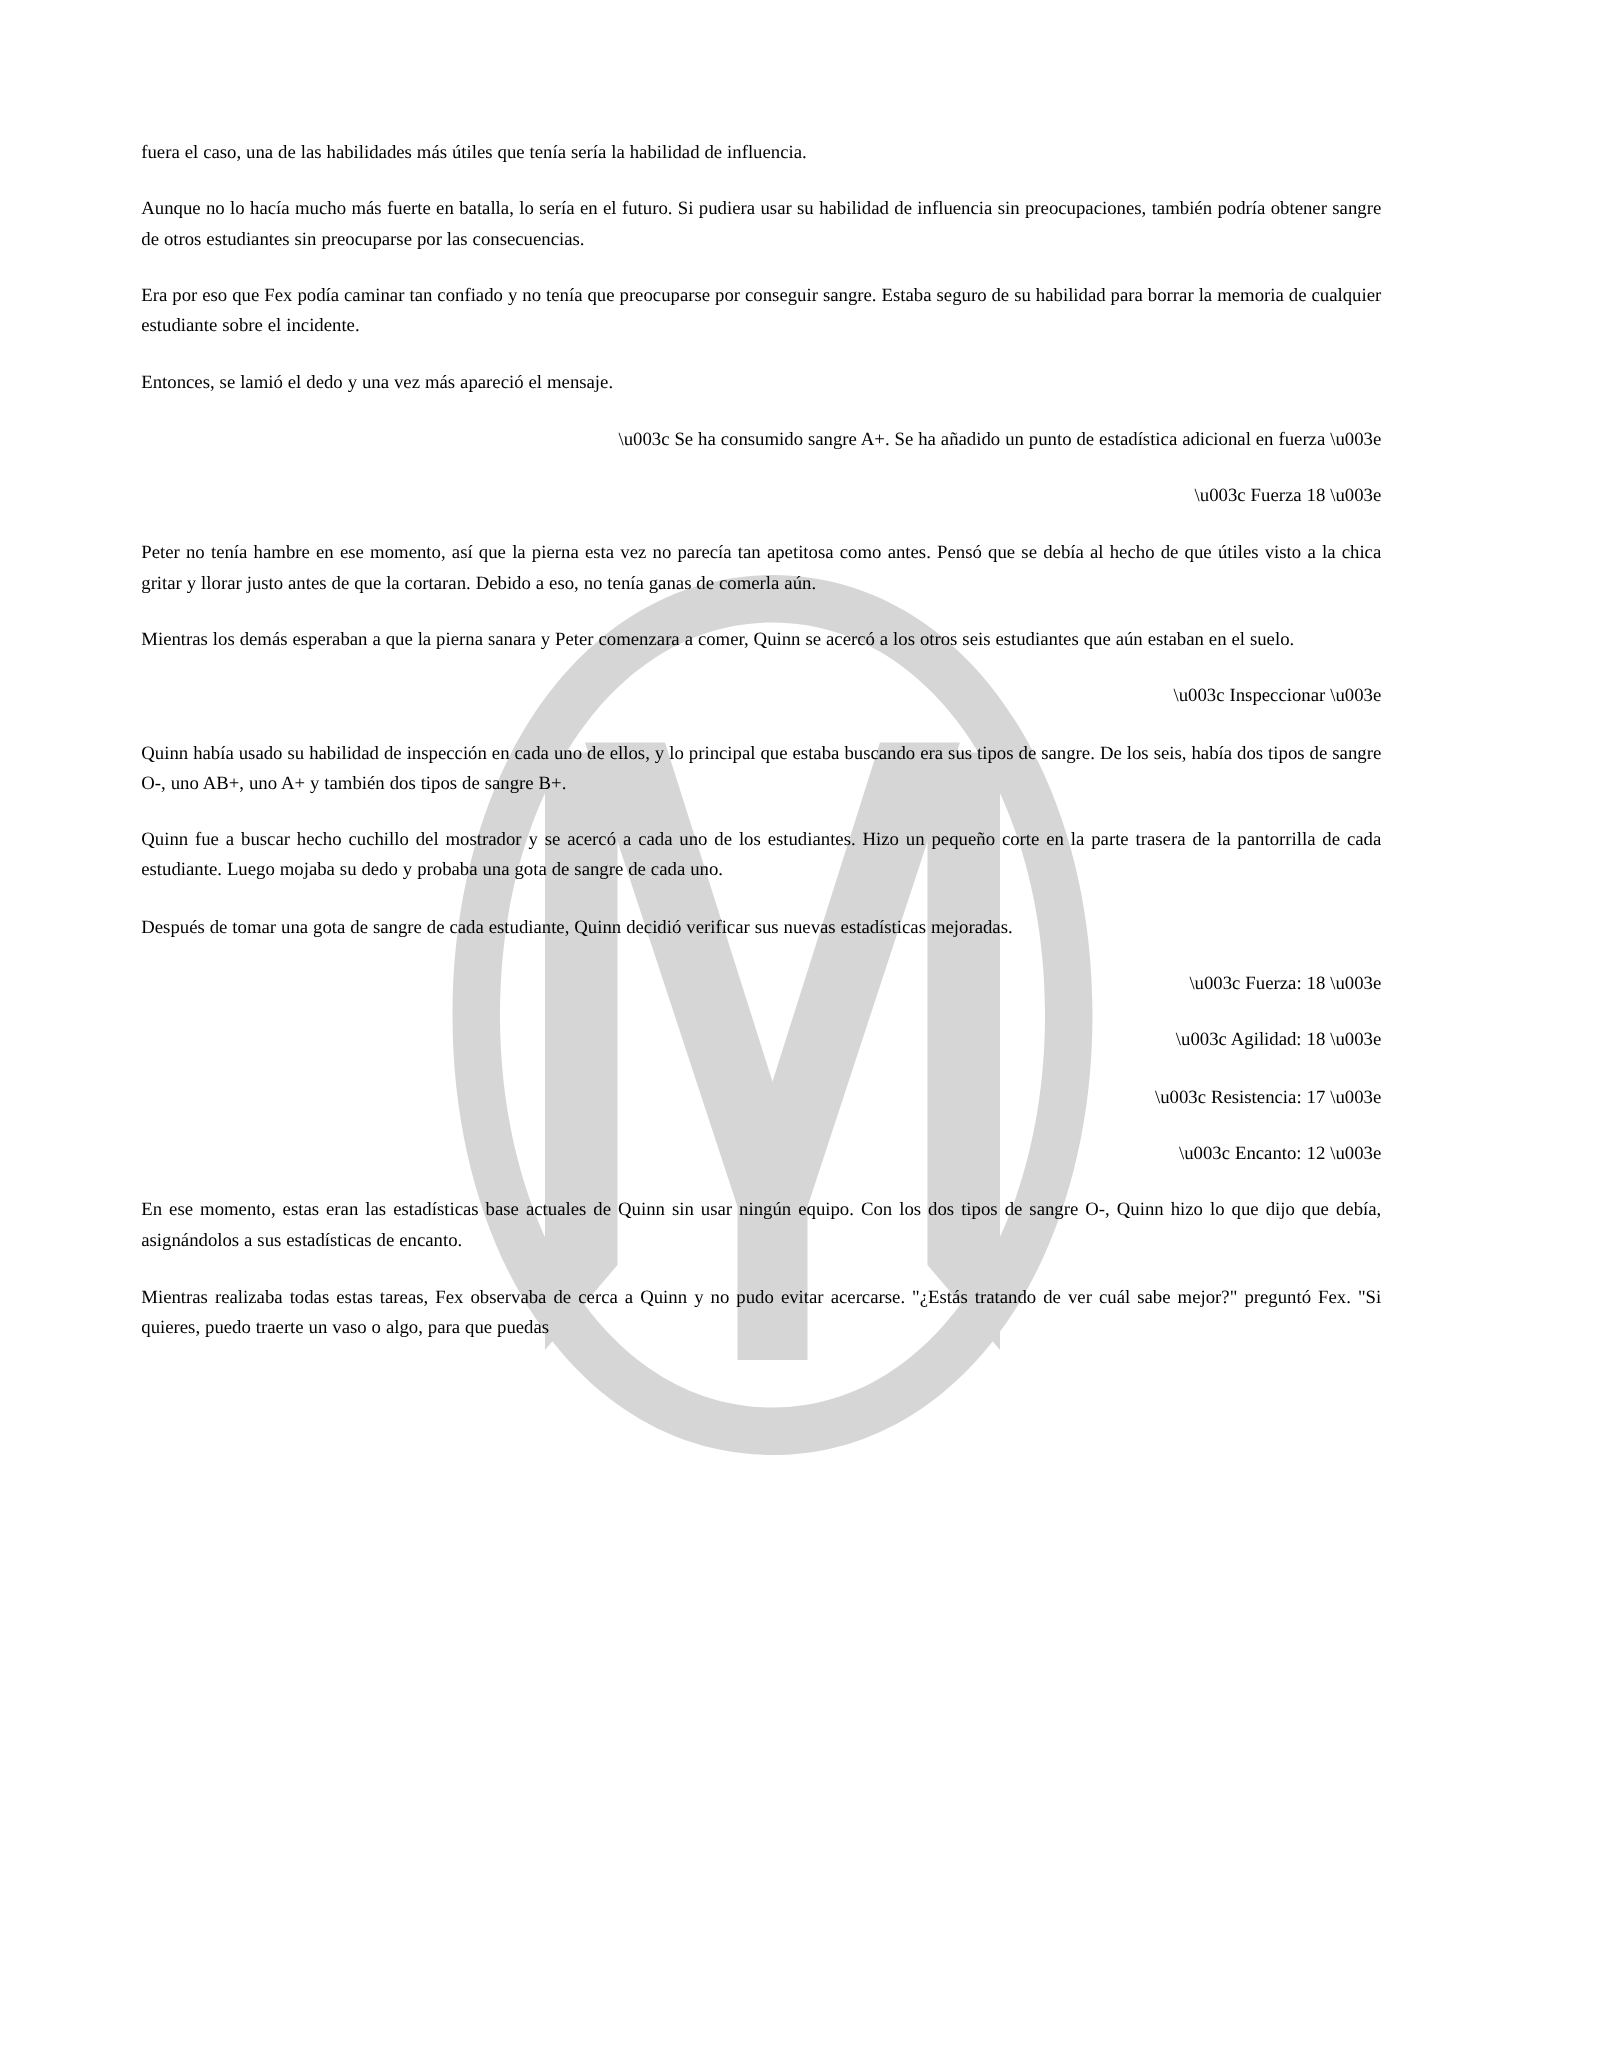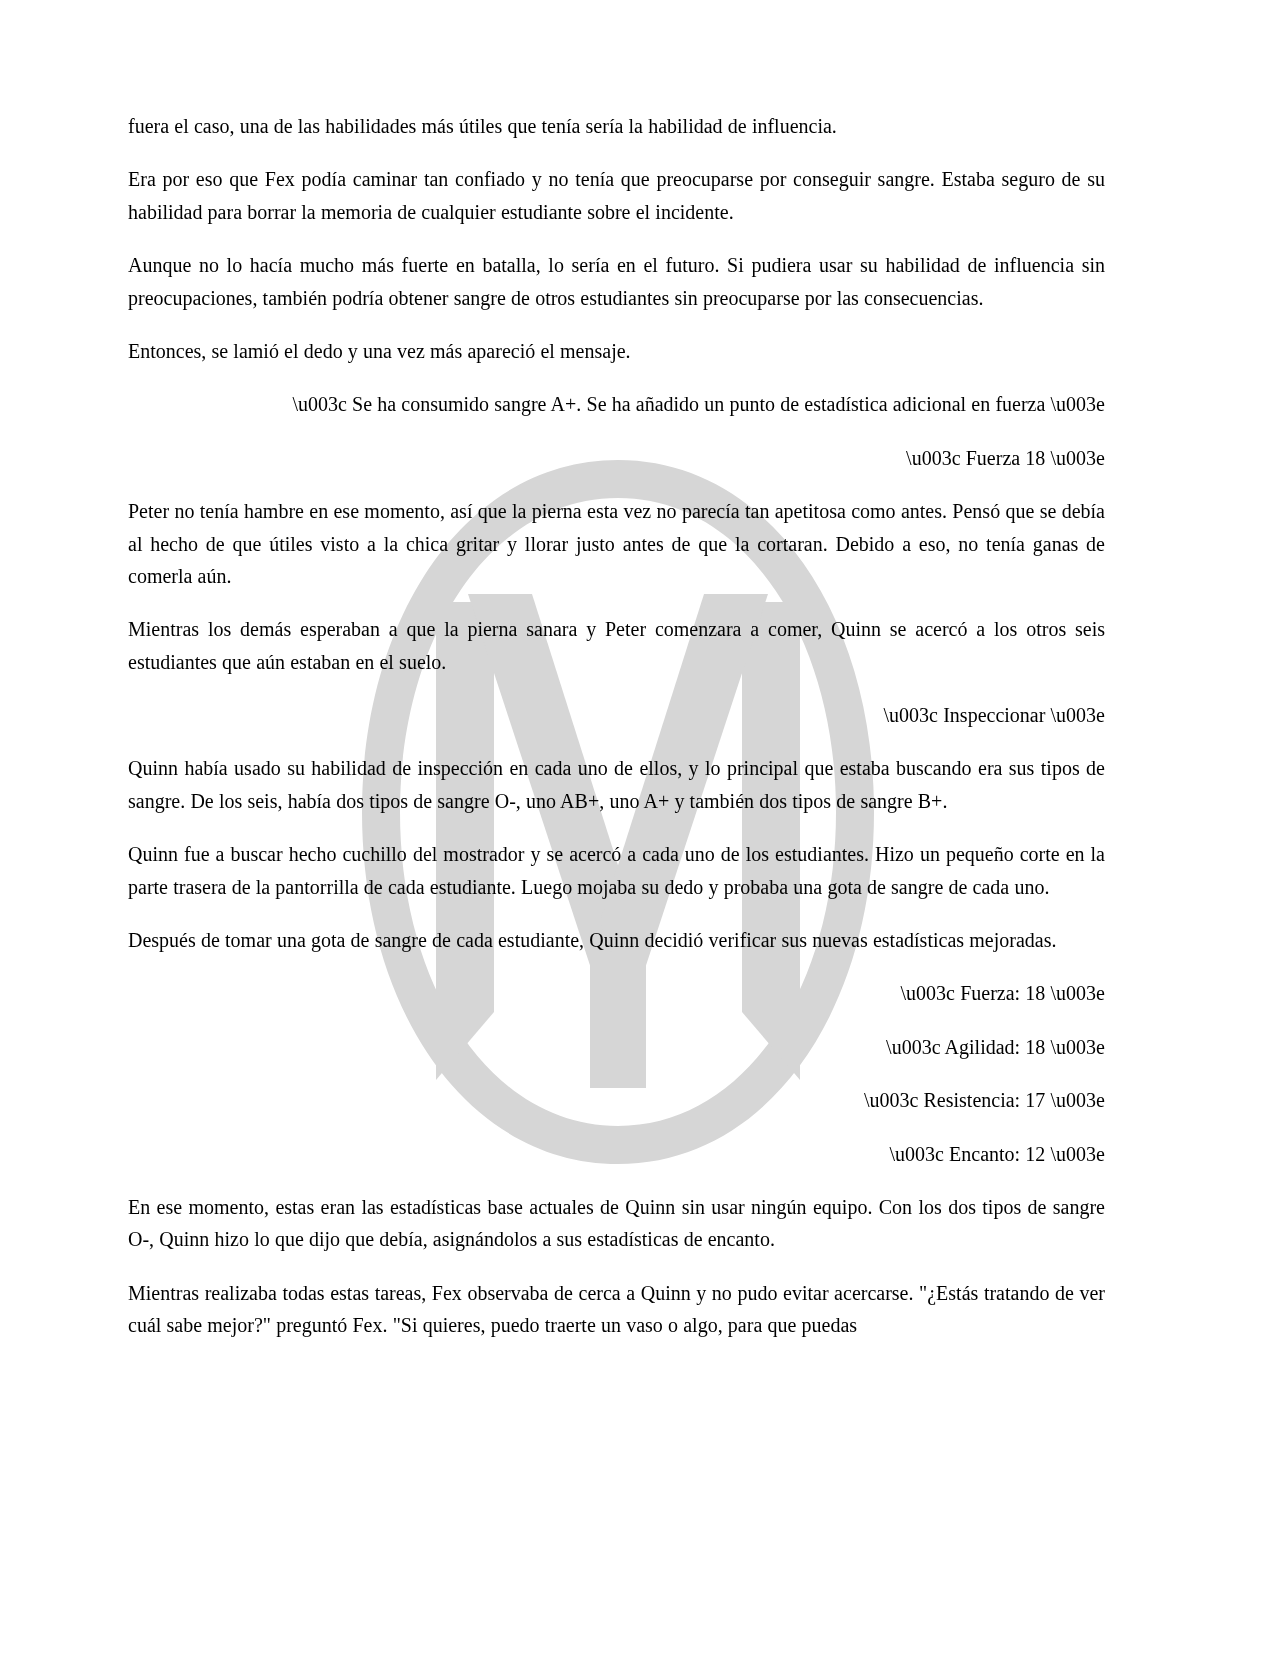--- a/index.html
+++ b/index.html
@@ -49,25 +49,25 @@
     font-weight: bold;
     font-style: italic;
     font-size: 21.5px;
     line-height: 1.25;
     color: #000000;
     margin: 0 0 35px 0;
     letter-spacing: 0.1px;
   }
   .para {
     font-family: "Liberation Serif", "DejaVu Serif", serif;
-    font-size: 20px;
+    font-size: 15px;
     line-height: 1.62;
     color: #000000;
     text-align: justify;
-    margin: 0 0 21px 15px;
+    margin: 0 0 21px 0;
     word-spacing: 0.2px;
   }
   .para.last {
     margin-bottom: 0;
   }
   
   .para.sys {
     text-align: right;
   }
 </style>
@@ -89,22 +89,22 @@
         <path d="M450 142 L386 142 L282 470 L314 556 Z"></path>
         <path d="M272 500 L328 500 L328 636 L272 636 Z"></path>
       </g>
     </svg>
   </div>
 
   <div class="content">
 
 
     <p class="para">fuera el caso, una de las habilidades más útiles que tenía sería la habilidad de influencia.</p>
+    <p class="para">Aunque no lo hacía mucho más fuerte en batalla, lo sería en el futuro. Si pudiera usar su habilidad de influencia sin preocupaciones, también podría obtener sangre de otros estudiantes sin preocuparse por las consecuencias.</p>
     <p class="para">Era por eso que Fex podía caminar tan confiado y no tenía que preocuparse por conseguir sangre. Estaba seguro de su habilidad para borrar la memoria de cualquier estudiante sobre el incidente.</p>
-    <p class="para">Aunque no lo hacía mucho más fuerte en batalla, lo sería en el futuro. Si pudiera usar su habilidad de influencia sin preocupaciones, también podría obtener sangre de otros estudiantes sin preocuparse por las consecuencias.</p>
     <p class="para">Entonces, se lamió el dedo y una vez más apareció el mensaje.</p>
     <p class="para sys">\u003c Se ha consumido sangre A+. Se ha añadido un punto de estadística adicional en fuerza \u003e</p>
     <p class="para sys">\u003c Fuerza 18 \u003e</p>
     <p class="para">Peter no tenía hambre en ese momento, así que la pierna esta vez no parecía tan apetitosa como antes. Pensó que se debía al hecho de que útiles visto a la chica gritar y llorar justo antes de que la cortaran. Debido a eso, no tenía ganas de comerla aún.</p>
     <p class="para">Mientras los demás esperaban a que la pierna sanara y Peter comenzara a comer, Quinn se acercó a los otros seis estudiantes que aún estaban en el suelo.</p>
     <p class="para sys">\u003c Inspeccionar \u003e</p>
     <p class="para">Quinn había usado su habilidad de inspección en cada uno de ellos, y lo principal que estaba buscando era sus tipos de sangre. De los seis, había dos tipos de sangre O-, uno AB+, uno A+ y también dos tipos de sangre B+.</p>
     <p class="para">Quinn fue a buscar hecho cuchillo del mostrador y se acercó a cada uno de los estudiantes. Hizo un pequeño corte en la parte trasera de la pantorrilla de cada estudiante. Luego mojaba su dedo y probaba una gota de sangre de cada uno.</p>
     <p class="para">Después de tomar una gota de sangre de cada estudiante, Quinn decidió verificar sus nuevas estadísticas mejoradas.</p>
     <p class="para sys">\u003c Fuerza: 18 \u003e</p>

